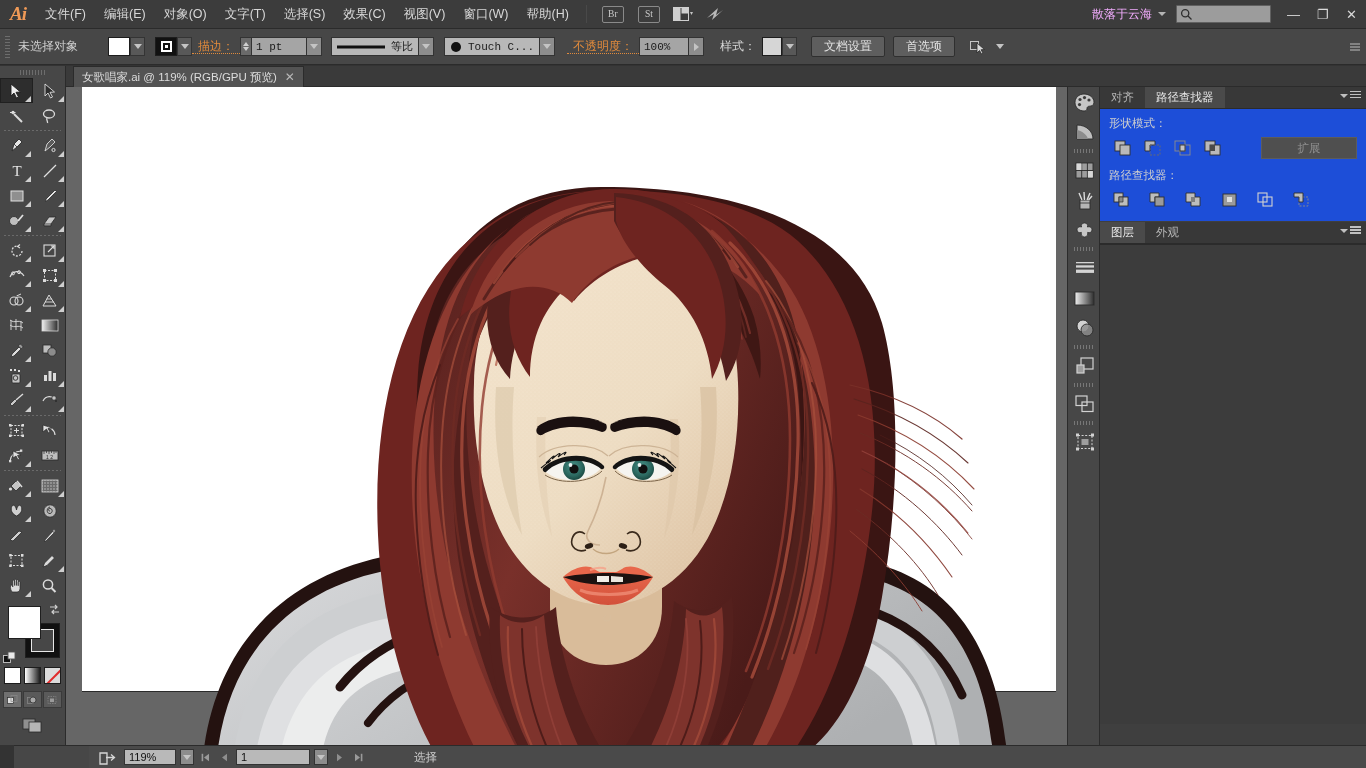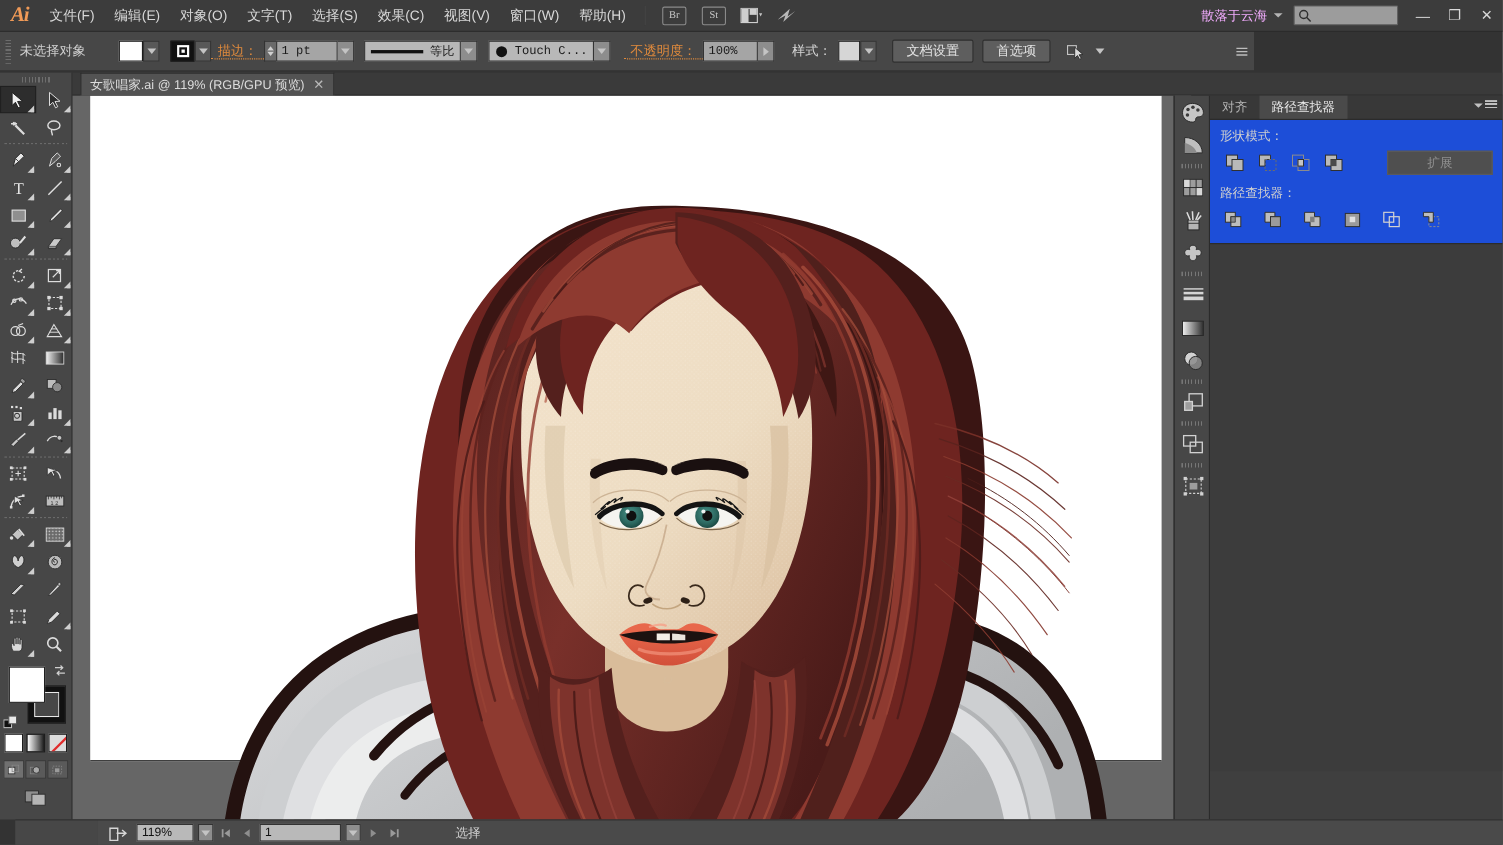--- a/index.html
+++ b/index.html
@@ -52,21 +52,21 @@
     border: none; background: transparent; outline: none; width: 100%;
     font-size: 11px; color: #303030; font-family: "Liberation Sans", sans-serif;
   }
   .win-btn {
     width: 29px; height: 20px; display: flex; align-items: center;
     justify-content: center; color: #dadada; font-size: 13px;
   }
 
   
   #controlbar {
-    position: absolute; left: 0; top: 29px; width: 1140px; height: 36px;
+    position: absolute; left: 0; top: 29px; width: 1366px; height: 36px;
     background: #474747;
     border-bottom: 1px solid #2b2b2b;
     display: flex; align-items: center;
   }
   #cb-grip { width: 14px; height: 36px; display:flex; align-items:center; justify-content:center; }
   .grip-dots { width: 5px; height: 22px;
     background-image: repeating-linear-gradient(to bottom, #6d6d6d 0 1px, transparent 1px 3px);
   }
   #sel-status { color: #cfcfcf; font-size: 12px; min-width: 86px; padding-left: 4px; }
   .swatch-box {
@@ -1231,20 +1231,28 @@
       </div>
       <div class="pf-btn">
         <svg width="18" height="16" viewBox="0 0 18 16">
             <path d="M6 5 H15 V14 H6 Z" fill="none" stroke="#8d8d8d" stroke-width="0.9" stroke-dasharray="2 1.5"></path>
             <path d="M1 1 H10 V10 H6 V5 H1 Z" fill="#bdbdbd" stroke="#303030" stroke-width="0.9"></path>
           </svg>
       </div>
     </div>
   </div>
 
+  <div class="panel-tabs" style="margin-top:1px">
+    <div class="ptab active">图层</div>
+    <div class="ptab">外观</div>
+    <div class="pmenu">
+      <i class="tri"></i>
+        <i class="bars"></i>
+    </div>
+  </div>
   <div id="layers-body"></div>
 </div>
 
 <div id="statusbar">
   <div id="sb-left-pad"></div>
   <div id="sb-main">
     <div style="display:flex;align-items:center;padding:0 4px">
       <svg width="17" height="15" viewBox="0 0 17 15">
         <path d="M1 3 H8 V14 H1 Z" fill="none" stroke="#d6d6d6" stroke-width="1.3"></path>
         <path d="M7 7.5 H15 M12 4.5 L15.5 7.5 L12 10.5" fill="none" stroke="#d6d6d6" stroke-width="1.3"></path>

